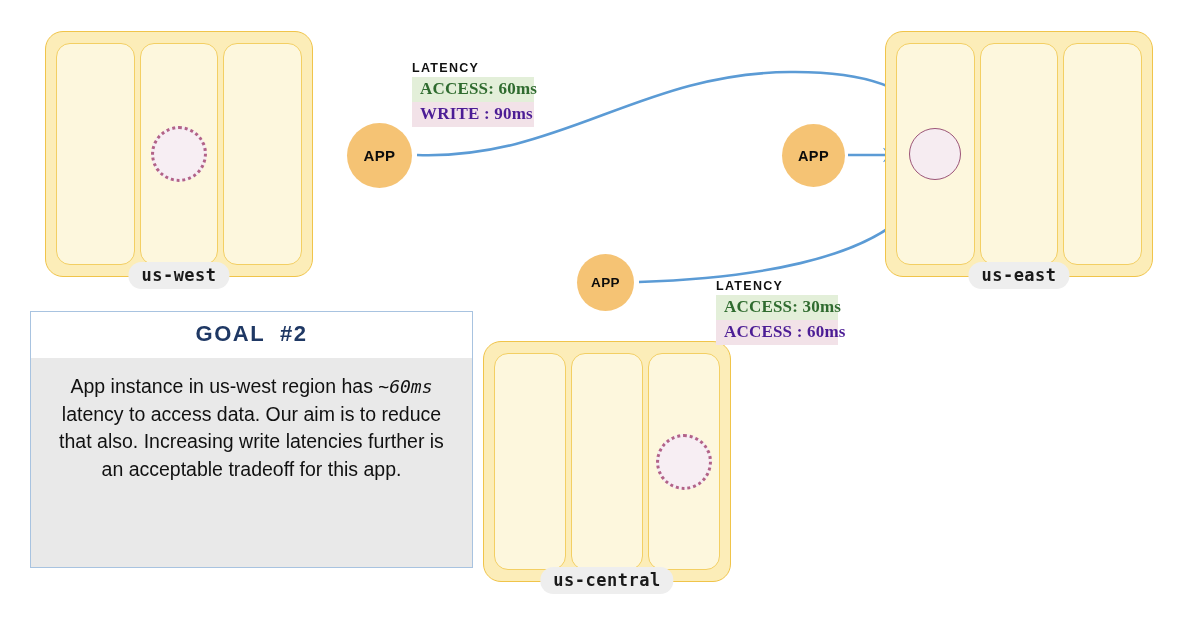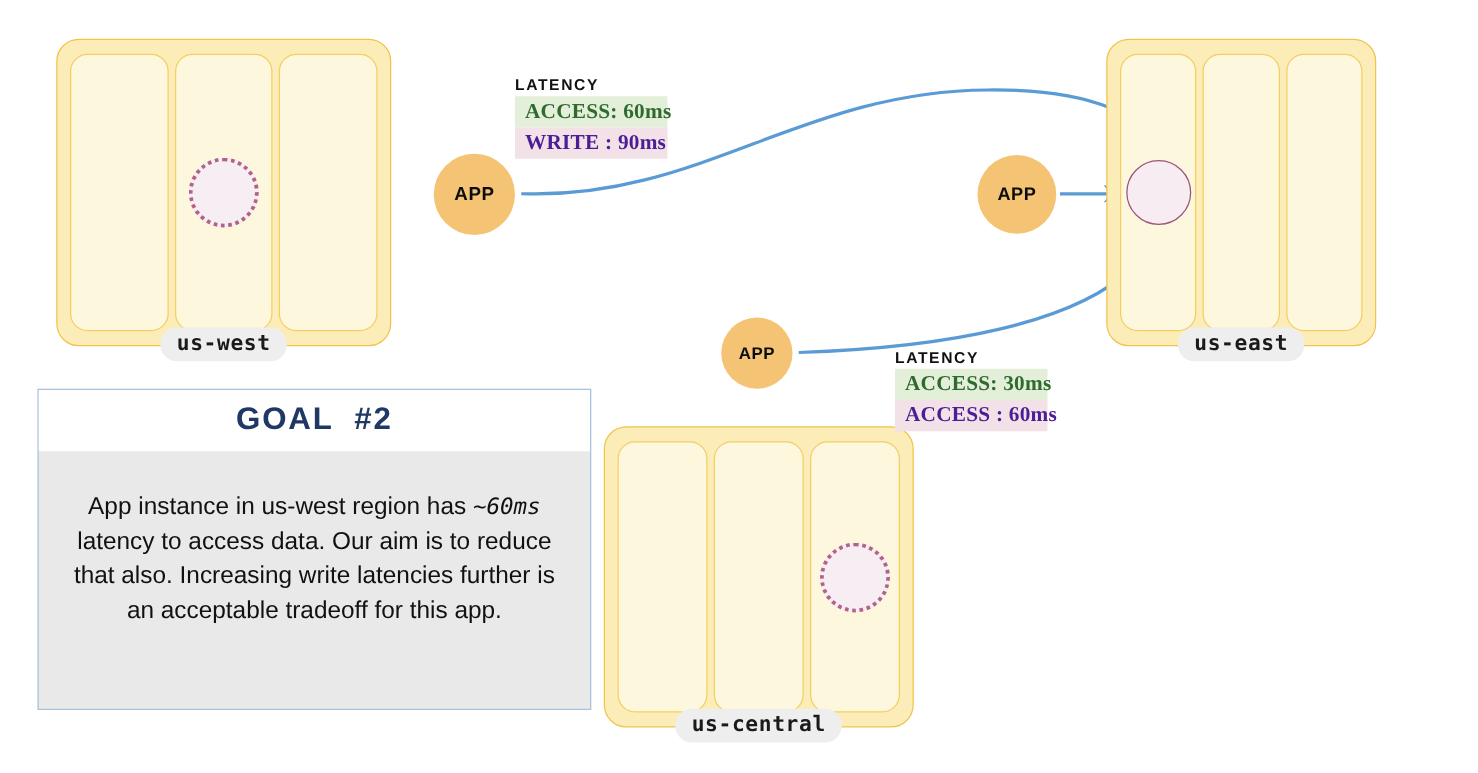--- a/index.html
+++ b/index.html
@@ -132,34 +132,33 @@
     border: 1.4px solid #a8c3e0;
     background: #e9e9e9;
   }
   #goal-header {
     background: #ffffff;
     text-align: center;
     padding: 9px 0 11px 0;
   }
   #goal-title {
     font-family: "Liberation Sans", sans-serif;
-    font-size: 25px;
+    font-size: 22px;
     font-weight: 700;
     color: #1f3864;
     letter-spacing: 1.5px;
     white-space: pre;
   }
   #goal-body {
     padding: 15px 22px 16px 22px;
     text-align: center;
     font-family: "Liberation Sans", sans-serif;
     font-size: 19.5px;
     line-height: 1.42;
     color: #111111;
-    margin-top: 16px;
   }
   #goal-body .mono-em {
     font-family: "DejaVu Sans Mono", "Liberation Mono", monospace;
     font-style: italic;
     font-size: 18px;
   }
 </style>
 </head>
 <body>
 
@@ -181,21 +180,21 @@
 
   <div class="region" style="left:45px; top:31px; width:268px; height:246px;">
     <div class="zone"></div>
     <div class="zone">
       <div class="replica ghost" style="left:50%; top:50%; width:56px; height:56px; margin-left:-28px; margin-top:-28px;"></div>
     </div>
     <div class="zone"></div>
     <div class="region-label">us-west</div>
   </div>
 
-  <div class="region" style="left:885px; top:31px; width:216px; height:246px;">
+  <div class="region" style="left:885px; top:31px; width:268px; height:246px;">
     <div class="zone">
       <div class="replica solid" style="left:50%; top:50%; width:52px; height:52px; margin-left:-26px; margin-top:-26px;"></div>
     </div>
     <div class="zone"></div>
     <div class="zone"></div>
     <div class="region-label">us-east</div>
   </div>
 
   <div class="region" style="left:483px; top:341px; width:248px; height:241px;">
     <div class="zone"></div>

